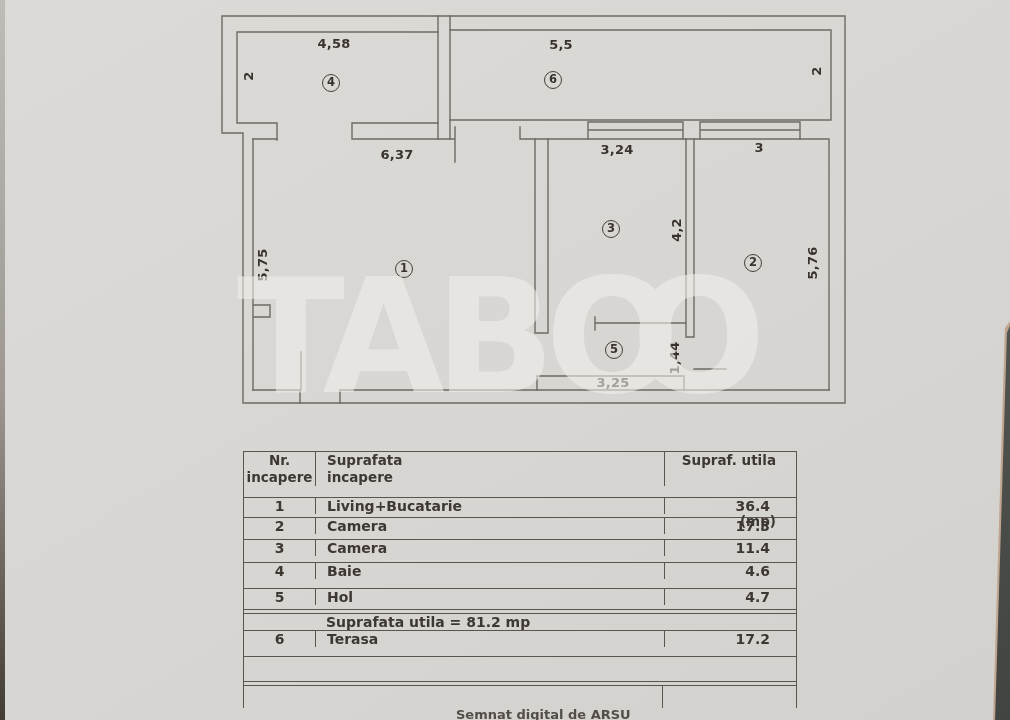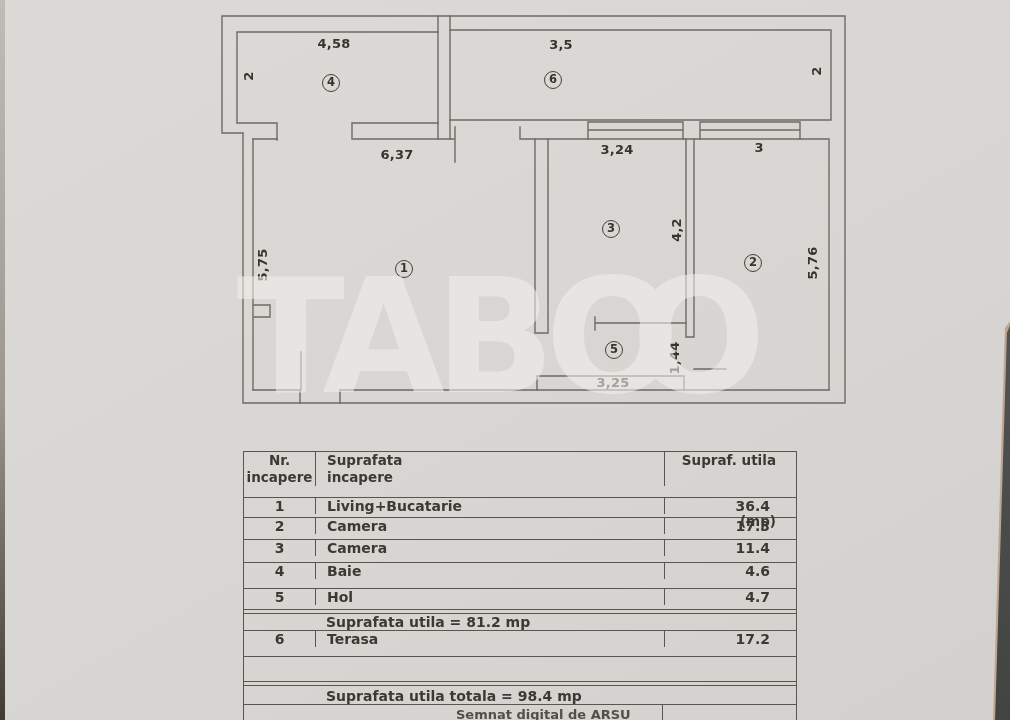--- a/index.html
+++ b/index.html
@@ -42,21 +42,21 @@
   .trow{display:flex;align-items:flex-start;border-bottom:1.4px solid #5a564f;box-sizing:border-box;}
   .trow>div{display:flex;align-items:center;box-sizing:border-box;}
   .c1{width:72px;border-right:1.4px solid #5a564f;justify-content:center;text-align:center;}
   .c2{flex:1;border-right:1.4px solid #5a564f;padding-left:11px;}
   .c3{width:131px;justify-content:flex-end;padding-right:26px;gap:44px;}
   .hdr{height:46px;}
   .hdr .hc{flex-direction:column;justify-content:center;line-height:1.25;font-size:13.5px;}
   .hdr .c1{align-items:center;}
   .hdr .c2{align-items:flex-start;}
   .hdr .c3{align-items:flex-end;padding-right:20px;}
-  .mrow{display:flex;align-items:flex-end;border-bottom:1.4px solid #5a564f;
+  .mrow{display:flex;align-items:flex-start;border-bottom:1.4px solid #5a564f;
         box-sizing:border-box;padding-left:82px;}
   .gap{height:3px;border-bottom:1.4px solid #5a564f;}
   .sigrow{display:flex;height:22px;}
   .sigrow .sc1{flex:1;border-right:1.4px solid #5a564f;}
   .sigrow .sc2{width:133px;}
   .sigtext{position:absolute;left:212px;top:255px;font-size:13px;font-weight:600;
         color:#544e48;white-space:nowrap;}
 </style>
 </head>
 <body>
@@ -90,21 +90,21 @@
       <path d="M829 139 V390"></path>
 
       <path d="M537 376 H684 M537 376 V390 M684 376 V390"></path>
 
       <path d="M253 390 H300 M340 390 H829 M300 390 V403 M340 390 V403 M301 352 V390"></path>
     </g>
   </svg>
 
   <span class="dim" style="left:334px;top:43px">4,58</span>
   <span class="dim rot" style="left:248px;top:76px">2</span>
-  <span class="dim" style="left:561px;top:44px">3,5</span>
+  <span class="dim" style="left:561px;top:44px">5,5</span>
   <span class="dim rot" style="left:816px;top:71px">2</span>
   <span class="dim" style="left:397px;top:154px">6,37</span>
   <span class="dim rot" style="left:262px;top:265px">5,75</span>
   <span class="dim" style="left:617px;top:149px">3,24</span>
   <span class="dim rot" style="left:676px;top:230px">4,2</span>
   <span class="dim" style="left:759px;top:147px">3</span>
   <span class="dim rot" style="left:812px;top:263px">5,76</span>
   <span class="dim rot" style="left:674px;top:358px">1,44</span>
   <span class="dim" style="left:613px;top:382px">3,25</span>
 
@@ -169,23 +169,20 @@
       <div class="c2">Terasa</div>
       <div class="c3">17.2</div>
     </div>
     <div class="trow" style="height:25px">
       <div class="c1"></div>
       <div class="c2"></div>
       <div class="c3"></div>
     </div>
 
     <div class="gap"></div>
-    <div class="mrow" style="height:19px">
-      <span>Suprafata utila totala = 98.4 mp</span>
-    </div>
 
     <div class="sigrow">
       <div class="sc1"></div>
       <div class="sc2"></div>
     </div>
     <span class="sigtext">Semnat digital de ARSU</span>
   </div>
 
   <div class="edge-left"></div>
   <div class="edge-right">

